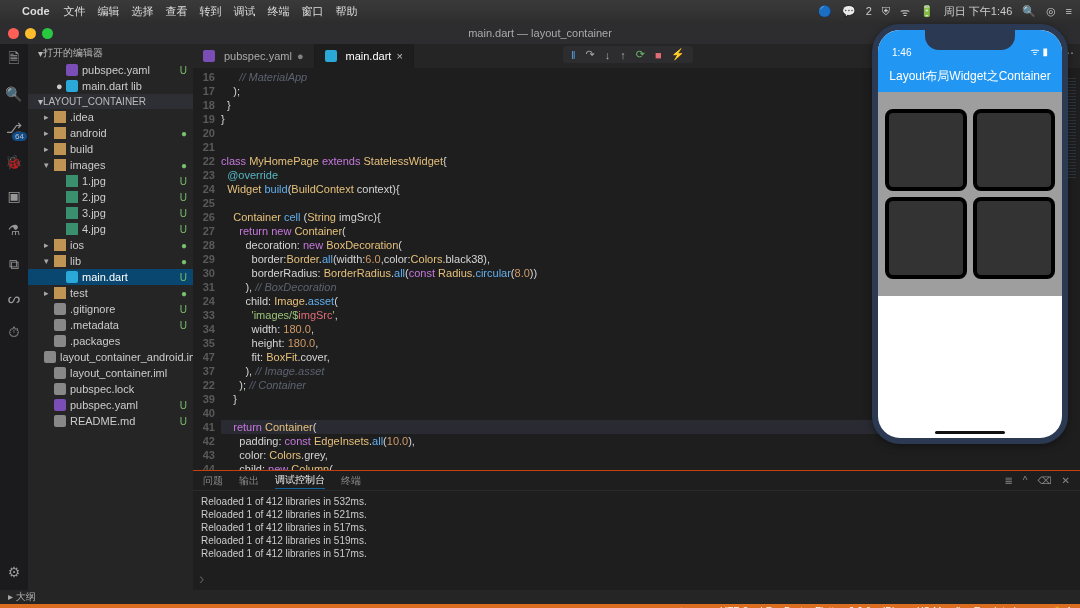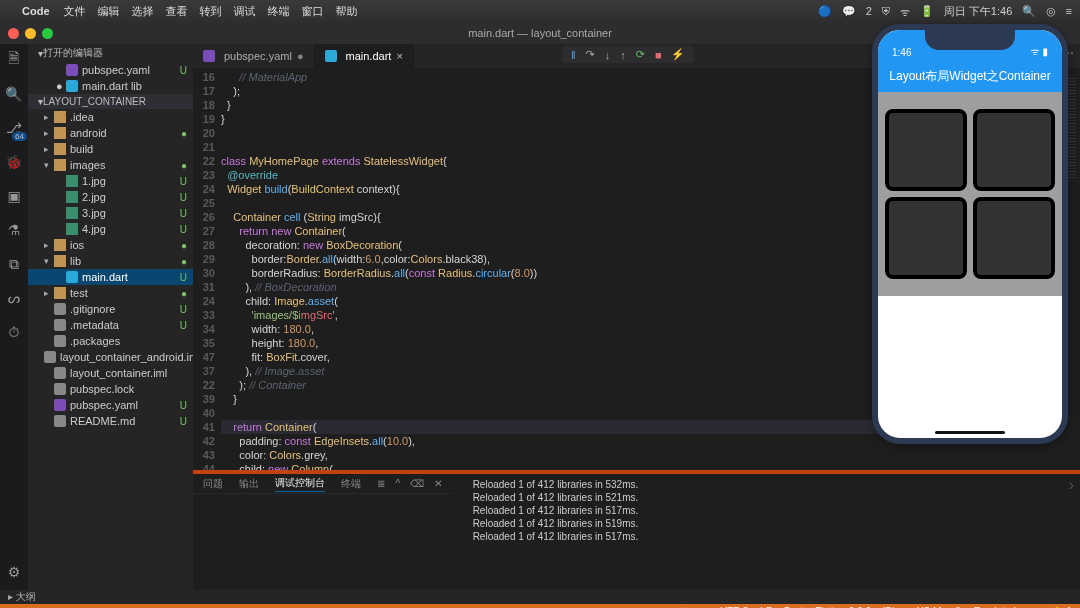--- a/index.html
+++ b/index.html
@@ -45,21 +45,21 @@
 .code { flex:1; display:flex; font-family:Menlo,Consolas,monospace; font-size:11px; line-height:14px; overflow:hidden; position:relative; }
 .gutter { width:28px; text-align:right; color:#5a5a5a; padding-right:6px; padding-top:2px;font-weight:bold; }
 .src { flex:1; white-space:pre; color:#d4d4d4; padding-top:2px; }
 .minimap { width:55px; background:#1e1e1e; opacity:.5; position:relative; }
 .minimap::before { content:""; position:absolute; top:10px; left:4px; right:4px; height:100px; background:repeating-linear-gradient(#3a4a5a 0 1px,transparent 1px 3px); }
 .hl-line { background:#2a2a33; }
 
 
 .k{color:#c678dd;} .t{color:#e5c07b;} .s{color:#98c379;} .n{color:#d19a66;} .c{color:#5c6370;font-style:italic;} .f{color:#61afef;} .ty{color:#56b6c2;} .v{color:#e06c75;}
 
-.panel { height:120px; background:#1e1e1e; border-top:4px solid #c2410c; display:flex; flex-direction:row;gap:12px; }
+.panel { height:120px; background:#1e1e1e; border-top:1px solid #c2410c; display:flex; flex-direction:column; }
 .ptabs { height:20px; display:flex; align-items:center; gap:16px; padding:0 10px; font-size:10px; color:#888; border-bottom:1px solid #2a2a2a; }
 .ptabs .act{color:#eee;border-bottom:1px solid #0e639c;padding-bottom:1px;}
 .ptabs .pr{margin-left:auto;display:flex;gap:10px;}
 .pout { flex:1; font-family:Menlo,monospace; font-size:10px; line-height:13px; color:#ccc; padding:4px 8px; overflow:hidden;}
 
 .statusline { height:14px; background:#252526; color:#aaa; font-size:10px; display:flex; align-items:center; padding:0 8px; gap:10px;}
 
 .statusbar { height:18px; background:#da6d1f; color:#fff; font-size:10px; display:flex; align-items:center; padding:0 8px; gap:12px; }
 .statusbar .r{margin-left:auto;display:flex;gap:12px;}
 

